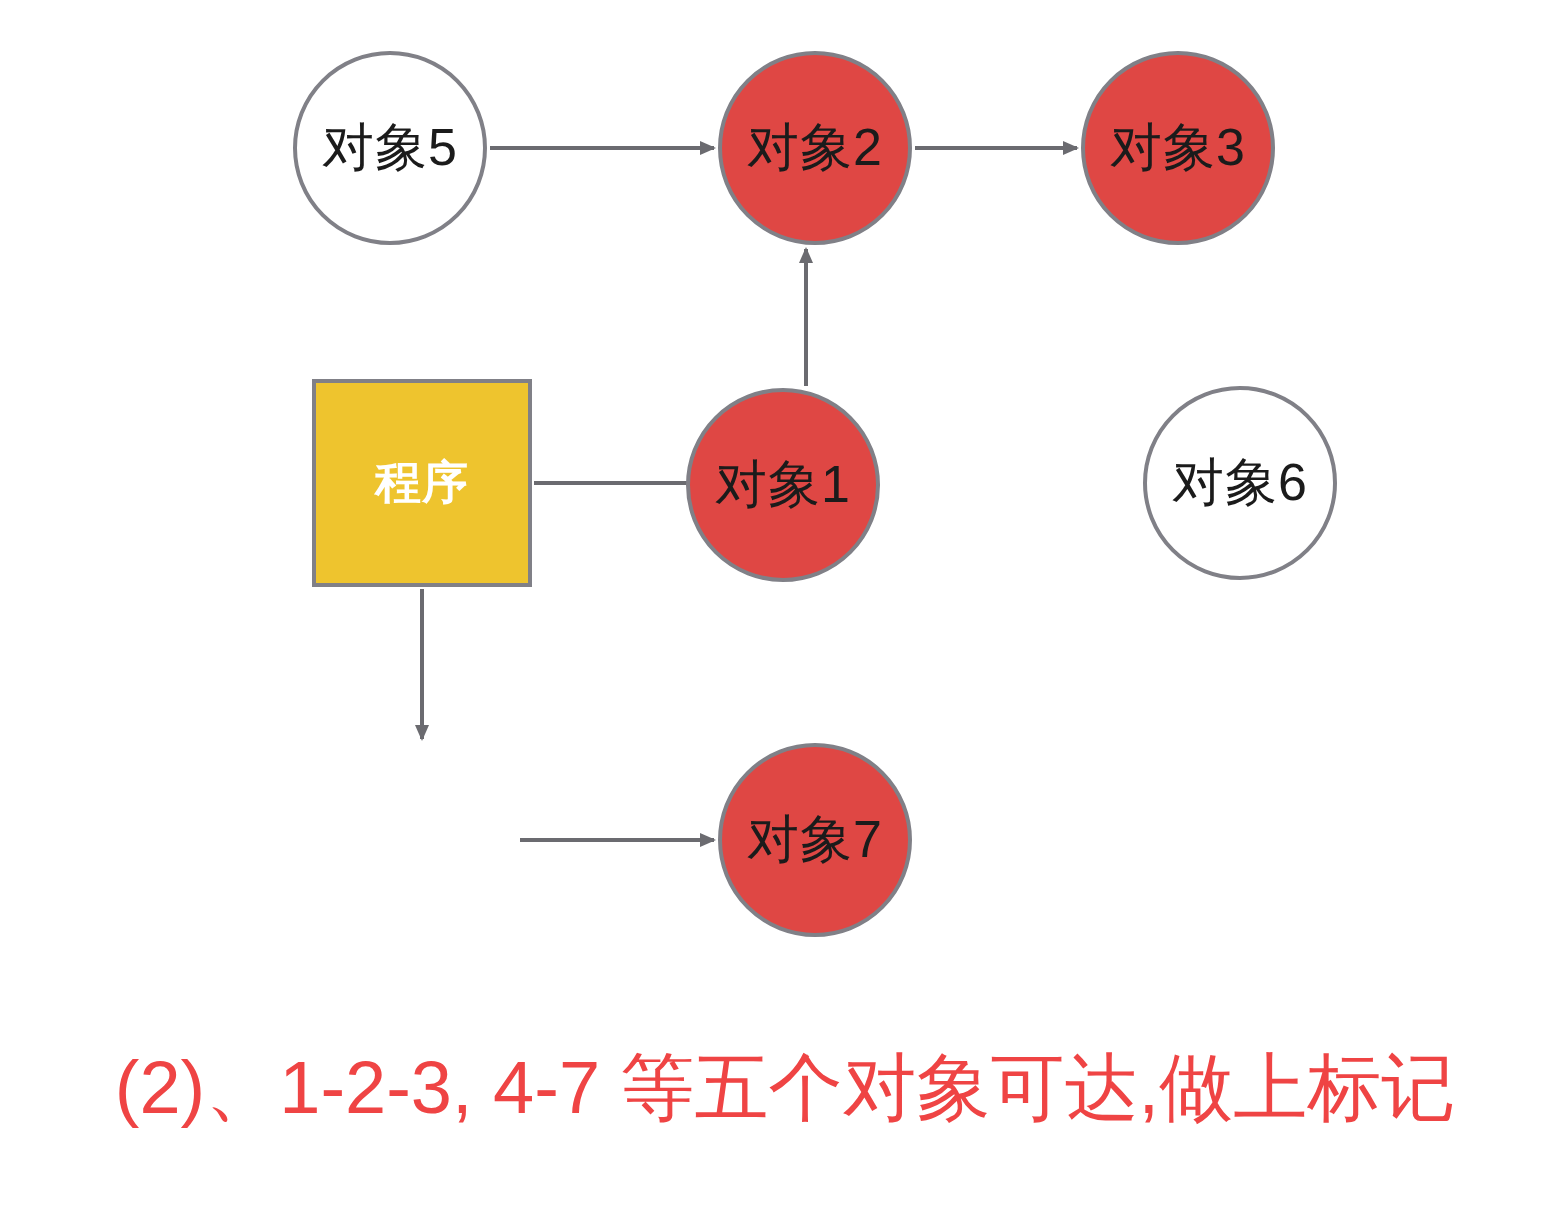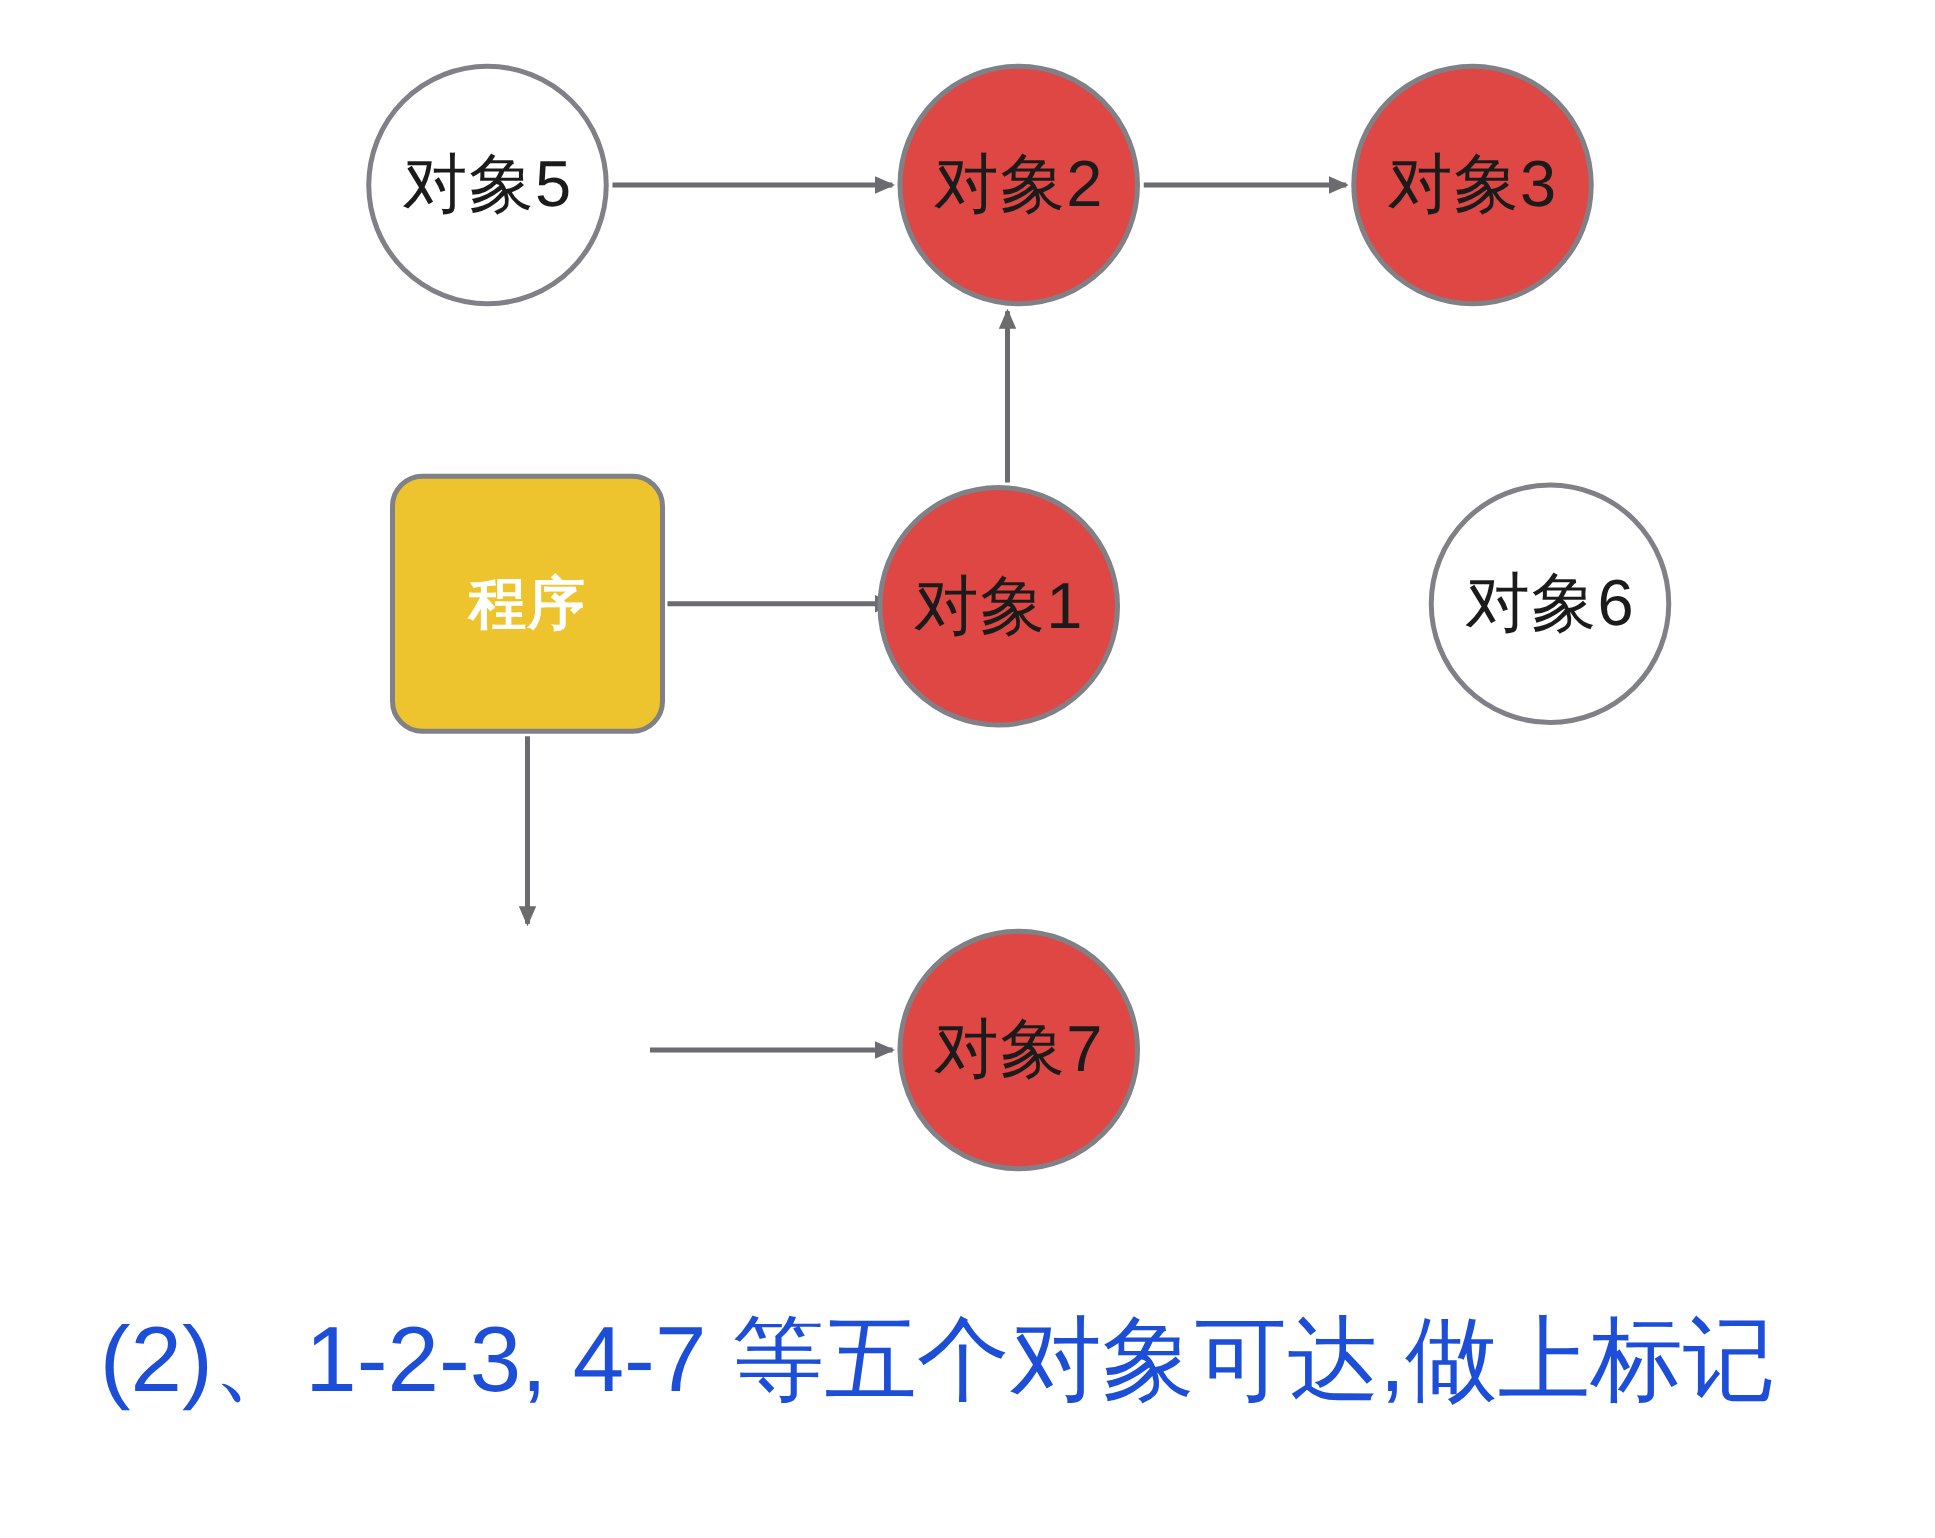--- a/index.html
+++ b/index.html
@@ -35,42 +35,43 @@
     height: 194px;
     border-radius: 50%;
   }
   .node.square {
     width: 220px;
     height: 208px;
     border-radius: 0;
   }
   .node.marked   { background: var(--marked-fill, #DF4744); justify-content: center; }
   .node.unmarked { background: var(--unmarked-fill, #FFFFFF); }
-  .node.program  { background: var(--program-fill, #EEC42E); border-radius: 26px; }
+  .node.program  { background: var(--program-fill, #EEC42E); }
   .node-label {
     font-size: 52px;
     color: var(--label-dark, #1B1B1B);
     white-space: nowrap;
     letter-spacing: 1px;
   }
   .node.program .node-label {
     font-size: 46px;
     font-weight: bold;
     color: var(--label-light, #FFFFFF);
   }
   .caption {
     position: absolute;
     left: 0;
     top: 1042px;
     width: 1500px;
     text-align: center;
     font-size: 74px;
     line-height: 1.25;
-    color: #1d4ed8;
+    color: #ef4444;
     white-space: nowrap;
+    padding-left: 35px;
   }
 </style>
 </head>
 <body>
 
 <div class="canvas">
 
   <svg class="edges-layer" width="1548" height="1230" viewBox="0 0 1548 1230" xmlns="http://www.w3.org/2000/svg">
     <defs>
       <marker id="arrowhead" markerUnits="userSpaceOnUse" markerWidth="16" markerHeight="14" refX="14" refY="7" orient="auto">
@@ -94,21 +95,21 @@
   </div>
 
   <div class="node circle marked" style="left:1081px; top:51px">
     <span class="node-label">对象3</span>
   </div>
 
   <div class="node square program" style="left:312px; top:379px">
     <span class="node-label">程序</span>
   </div>
 
-  <div class="node circle marked" style="left:702px; top:388px">
+  <div class="node circle marked" style="left:686px; top:388px">
     <span class="node-label">对象1</span>
   </div>
 
   <div class="node circle unmarked" style="left:1143px; top:386px">
     <span class="node-label">对象6</span>
   </div>
 
 
   <div class="node circle marked" style="left:718px; top:743px">
     <span class="node-label">对象7</span>

